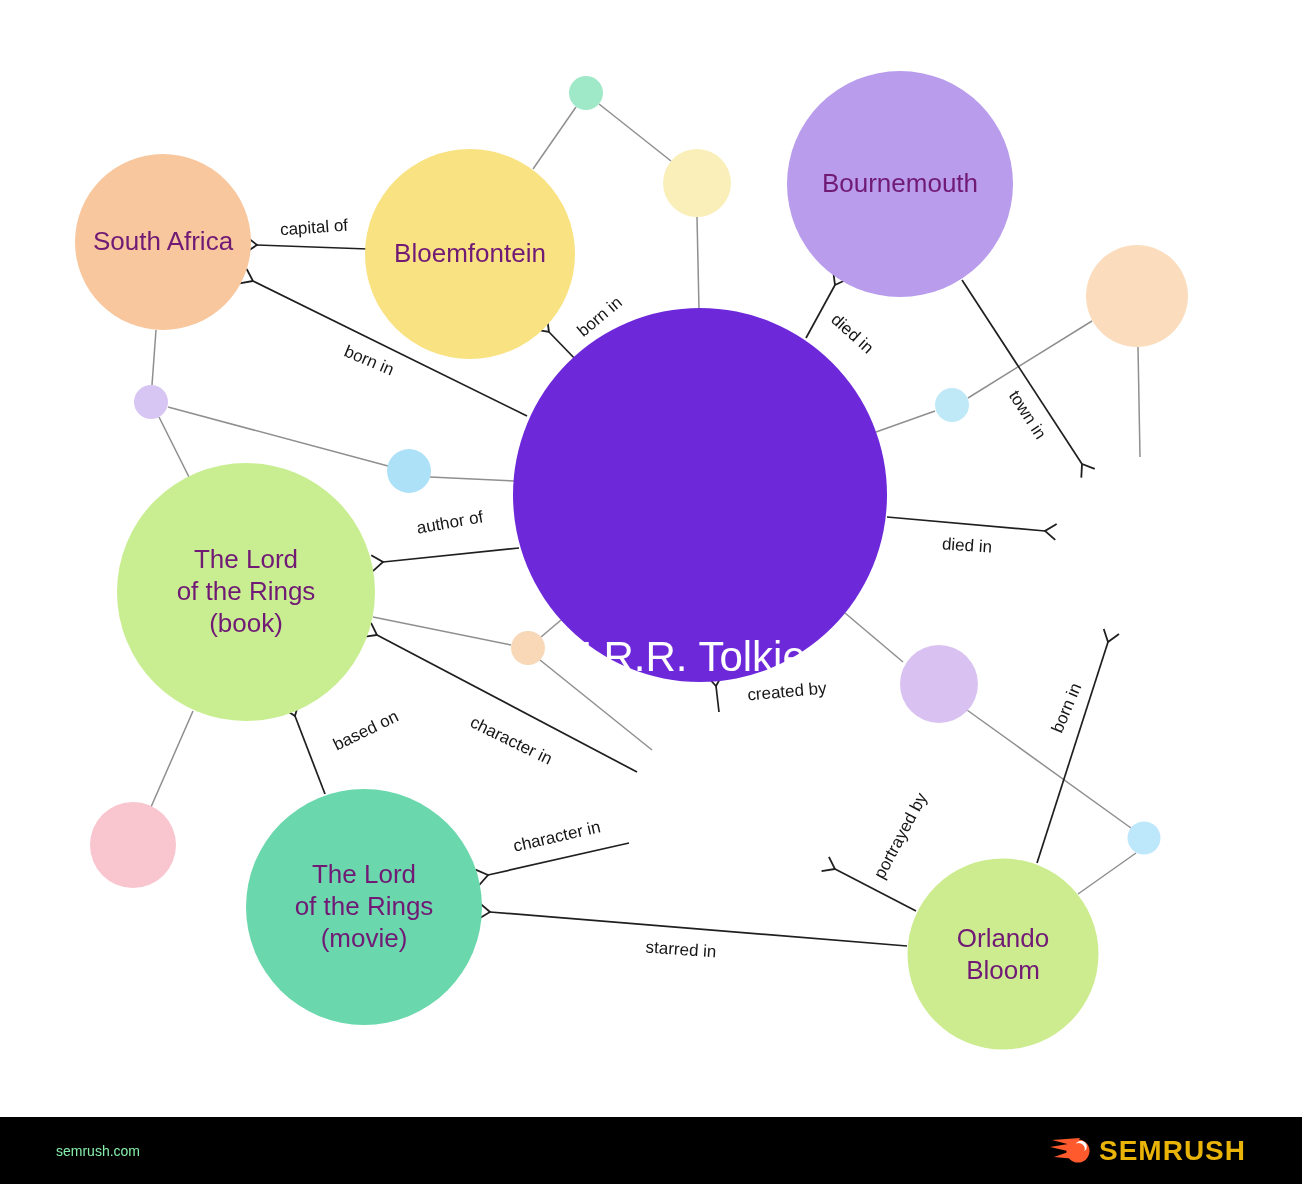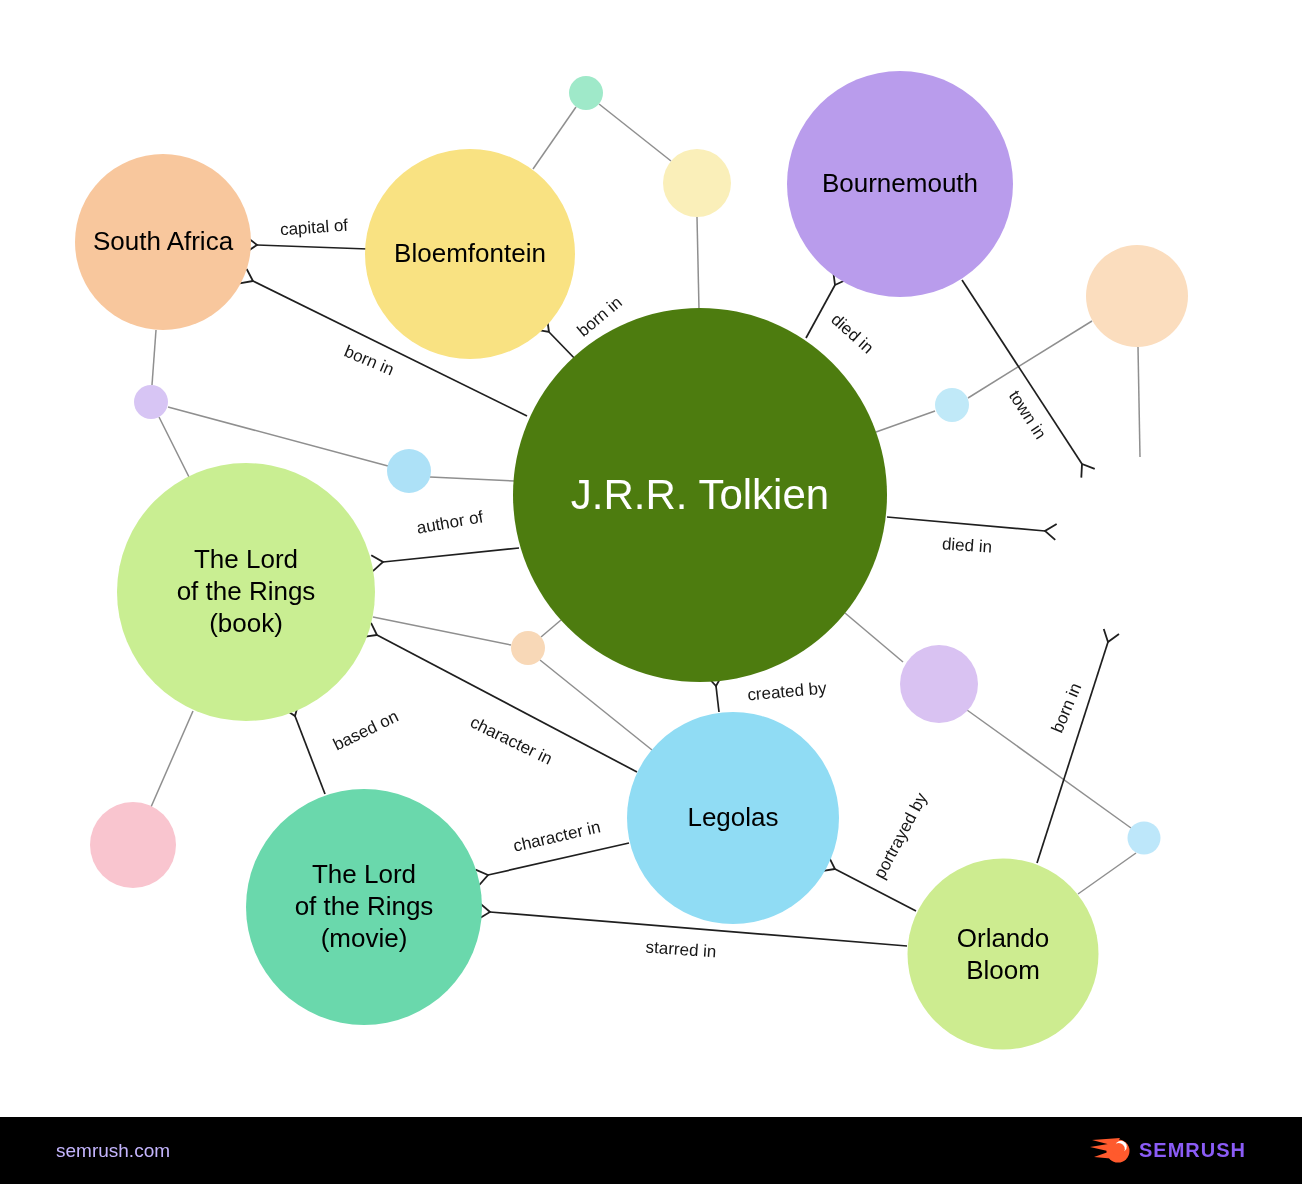--- a/index.html
+++ b/index.html
@@ -12,21 +12,21 @@
   }
   svg.lines { position:absolute; left:0; top:0; pointer-events:none; }
   .connector { stroke:#8f8f8f; stroke-width:1.5; }
   .arrowline { stroke:#1f1f1f; stroke-width:1.7; }
   .node {
     position:absolute;
     border-radius:50%;
     transform:translate(-50%,-50%);
     display:flex; align-items:center; justify-content:center;
     text-align:center;
-    color:#000000;
+    color:#701a75;
     font-size:26px; line-height:1.22; font-weight:400;
   }
   .node-label { white-space:pre-line; }
   .node--tolkien { font-size:42px; color:#ffffff; }
   .decor {
     position:absolute;
     border-radius:50%;
     transform:translate(-50%,-50%);
   }
   .edge-label {
@@ -35,23 +35,23 @@
     color:#161616;
     white-space:nowrap;
   }
   .footer {
     position:absolute; left:0; top:1117px;
     width:1302px; height:67px;
     background:#000000;
     display:flex; align-items:center; justify-content:space-between;
     padding:0 56px; box-sizing:border-box;
   }
-  .footer-site { color:#c4b5fd; font-size:19px; }
+  .footer-site { color:#86efac; font-size:14px; }
   .brand { display:flex; align-items:center; gap:9px; }
-  .brand-text { color:#8b5cf6; font-size:20px; font-weight:700; letter-spacing:1px; }
+  .brand-text { color:#eab308; font-size:28px; font-weight:700; letter-spacing:1px; }
 </style>
 </head>
 <body>
 
 <div class="canvas">
 
   <svg class="lines" width="1302" height="1184" viewBox="0 0 1302 1184">
     <defs>
       <marker id="ah" markerUnits="userSpaceOnUse" markerWidth="24" markerHeight="24" refX="3" refY="11" orient="auto">
         <path d="M14,3 L3,11 L14,19" fill="none" stroke="#1f1f1f" stroke-width="1.8"></path>
@@ -96,39 +96,36 @@
   <div class="decor" style="left: 697px; top: 183px; width: 68px; height: 68px; background: rgb(250, 239, 185);"></div>
   <div class="decor" style="left: 1137px; top: 296px; width: 102px; height: 102px; background: rgb(251, 221, 190);"></div>
   <div class="decor" style="left: 952px; top: 405px; width: 34px; height: 34px; background: rgb(192, 233, 248);"></div>
   <div class="decor" style="left: 151px; top: 402px; width: 34px; height: 34px; background: rgb(215, 197, 244);"></div>
   <div class="decor" style="left: 409px; top: 471px; width: 44px; height: 44px; background: rgb(173, 225, 247);"></div>
   <div class="decor" style="left: 528px; top: 648px; width: 34px; height: 34px; background: rgb(248, 216, 183);"></div>
   <div class="decor" style="left: 939px; top: 684px; width: 78px; height: 78px; background: rgb(217, 194, 242);"></div>
   <div class="decor" style="left: 133px; top: 845px; width: 86px; height: 86px; background: rgb(249, 197, 207);"></div>
   <div class="decor" style="left: 1144px; top: 838px; width: 33px; height: 33px; background: rgb(189, 231, 250);"></div>
 
-  <div class="node node--tolkien" style="left: 700px; top: 495px; width: 374px; height: 374px; background: #4d7c0f;">
+  <div class="node node--tolkien" style="left: 700px; top: 495px; width: 374px; height: 374px; background: #6d28d9; align-items: flex-end;">
     <span class="node-label">J.R.R. Tolkien</span>
   </div>
   <div class="node" style="left: 470px; top: 254px; width: 210px; height: 210px; background: rgb(249, 226, 130);">
     <span class="node-label">Bloemfontein</span>
   </div>
   <div class="node" style="left: 163px; top: 242px; width: 176px; height: 176px; background: rgb(248, 199, 157);">
     <span class="node-label">South Africa</span>
   </div>
   <div class="node" style="left: 900px; top: 184px; width: 226px; height: 226px; background: rgb(185, 156, 236);">
     <span class="node-label">Bournemouth</span>
   </div>
   <div class="node" style="left: 246px; top: 592px; width: 258px; height: 258px; background: rgb(201, 238, 146);">
     <span class="node-label">The Lord
 of the Rings
 (book)</span>
-  </div>
-  <div class="node" style="left: 733px; top: 818px; width: 212px; height: 212px; background: rgb(144, 220, 244);">
-    <span class="node-label">Legolas</span>
   </div>
   <div class="node" style="left: 364px; top: 907px; width: 236px; height: 236px; background: rgb(106, 216, 172);">
     <span class="node-label">The Lord
 of the Rings
 (movie)</span>
   </div>
   <div class="node" style="left: 1003px; top: 954px; width: 191px; height: 191px; background: rgb(205, 236, 144); align-items: center;">
     <span class="node-label">Orlando
 Bloom</span>
   </div>

